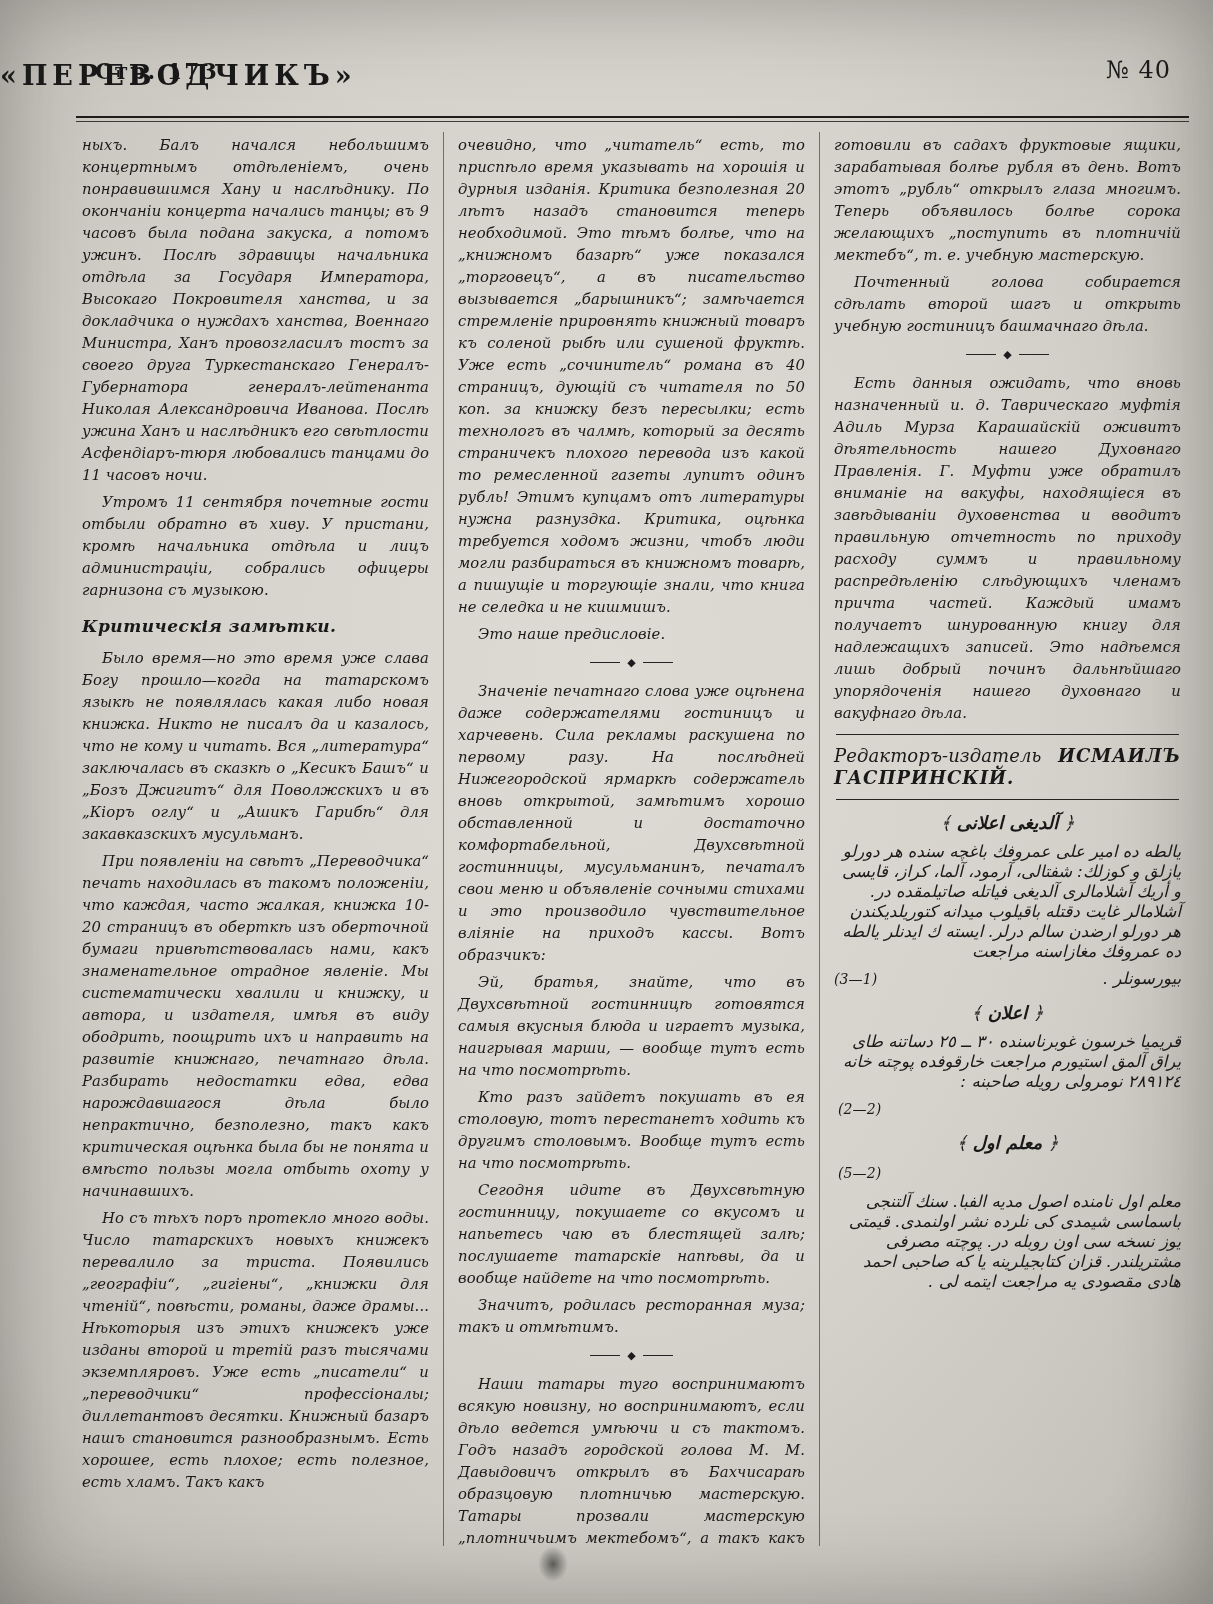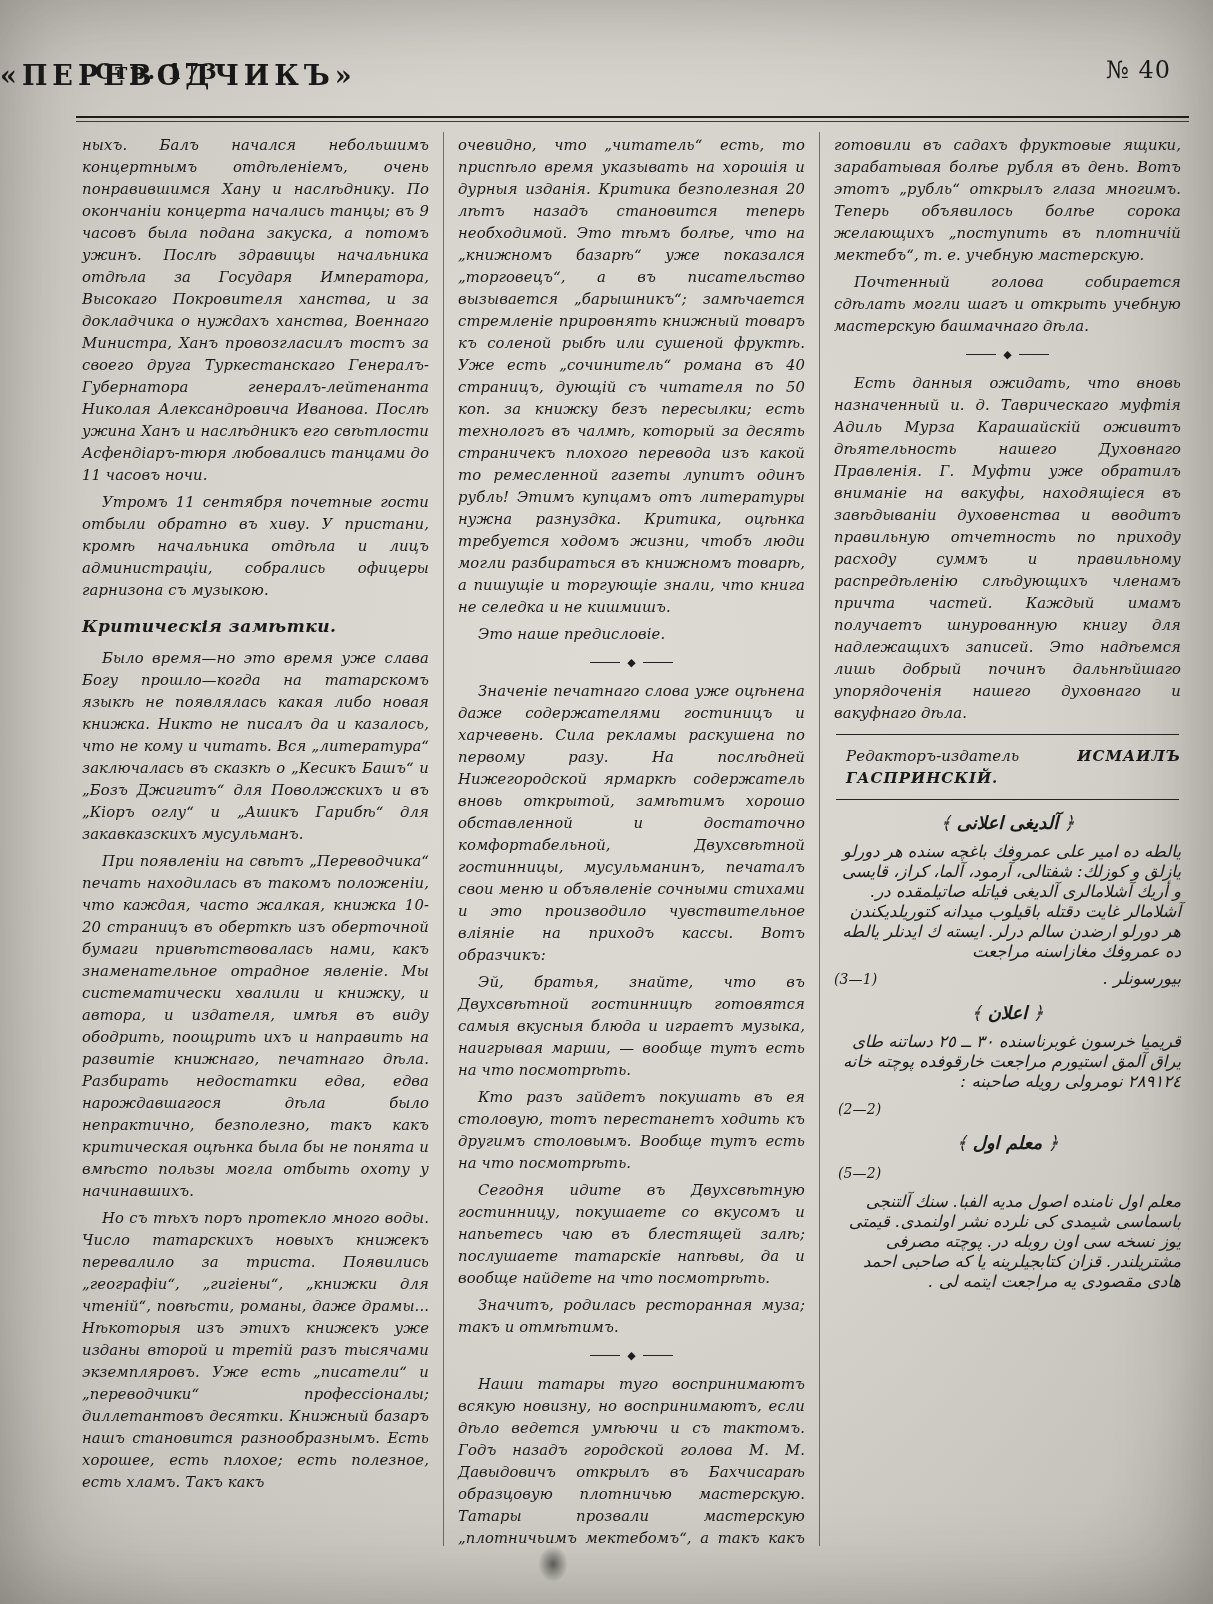--- a/index.html
+++ b/index.html
@@ -43,21 +43,21 @@
   .para{margin:0 0 5px 0;text-indent:20px;}
   .para.noindent{text-indent:0;}
   .col-heading{
     margin:14px 0 10px 0;
     font-size:17px;font-weight:bold;letter-spacing:.5px;
   }
   .divider{display:flex;align-items:center;justify-content:center;gap:7px;margin:12px 0;}
   .divider .dline{display:inline-block;width:30px;height:1px;background:#232323;}
   .divider .diamond{font-size:11px;line-height:1;color:#1c1c1c;}
   .hrule{height:1px;background:#232320;margin:10px 2px;}
-  .signature{margin:4px 0 4px 12px;text-indent:0;font-size:15px;}
+  .signature{margin:4px 0 4px 0;text-indent:0;font-size:18px;}
   .sig-name{font-weight:bold;letter-spacing:1px;}
   .rtl-heading{
     margin:12px 0 8px 0;text-align:center;font-weight:bold;font-size:18px;
     font-family:"DejaVu Sans", sans-serif;
   }
   .rtl-heading::before{content:"﴿ ";font-weight:normal;}
   .rtl-heading::after{content:" ﴾";font-weight:normal;}
   .rtl-para{
     margin:0 0 6px 0;direction:rtl;text-align:right;
     font-family:"DejaVu Sans", sans-serif;
@@ -112,21 +112,21 @@
         <div class="divider">
           <span class="dline"></span>
           <span class="diamond">◆</span>
           <span class="dline"></span>
         </div>
         <p class="para">Наши татары туго воспринимаютъ всякую новизну, но воспринимаютъ, если дѣло ведется умѣючи и съ тактомъ. Годъ назадъ городской голова М. М. Давыдовичъ открылъ въ Бахчисараѣ образцовую плотничью мастерскую. Татары прозвали мастерскую „плотничьимъ мектебомъ“, а такъ какъ въ мектебѣ полагается учиться только религіи, то новшество привлекло лишь нѣсколько юношей-мусульманъ. Въ этомъ году эти мальчики прекрасно</p>
       </section>
     <div class="vrule"></div>
     <section class="column">
         <p class="para noindent">готовили въ садахъ фруктовые ящики, зарабатывая болѣе рубля въ день. Вотъ этотъ „рубль“ открылъ глаза многимъ. Теперь объявилось болѣе сорока желающихъ „поступить въ плотничій мектебъ“, т. е. учебную мастерскую.</p>
-        <p class="para">Почтенный голова собирается сдѣлать могли шагъ и открыть учебную мастерскую башмачнаго дѣла.</p>
+        <p class="para">Почтенный голова собирается сдѣлать второй шагъ и открыть учебную гостиницъ башмачнаго дѣла.</p>
         <div class="divider">
           <span class="dline"></span>
           <span class="diamond">◆</span>
           <span class="dline"></span>
         </div>
         <p class="para">Есть данныя ожидать, что вновь назначенный и. д. Таврическаго муфтія Адиль Мурза Карашайскій оживитъ дѣятельность нашего Духовнаго Правленія. Г. Муфти уже обратилъ вниманіе на вакуфы, находящіеся въ завѣдываніи духовенства и вводитъ правильную отчетность по приходу расходу суммъ и правильному распредѣленію слѣдующихъ членамъ причта частей. Каждый имамъ получаетъ шнурованную книгу для надлежащихъ записей. Это надѣемся лишь добрый починъ дальнѣйшаго упорядоченія нашего духовнаго и вакуфнаго дѣла.</p>
         <div class="hrule"></div>
         <p class="signature"><span>Редакторъ-издатель </span><span class="sig-name">ИСМАИЛЪ ГАСПРИНСКІЙ.</span></p>
         <div class="hrule"></div>
         <h3 class="rtl-heading" dir="rtl">آلديغى اعلانى</h3>

